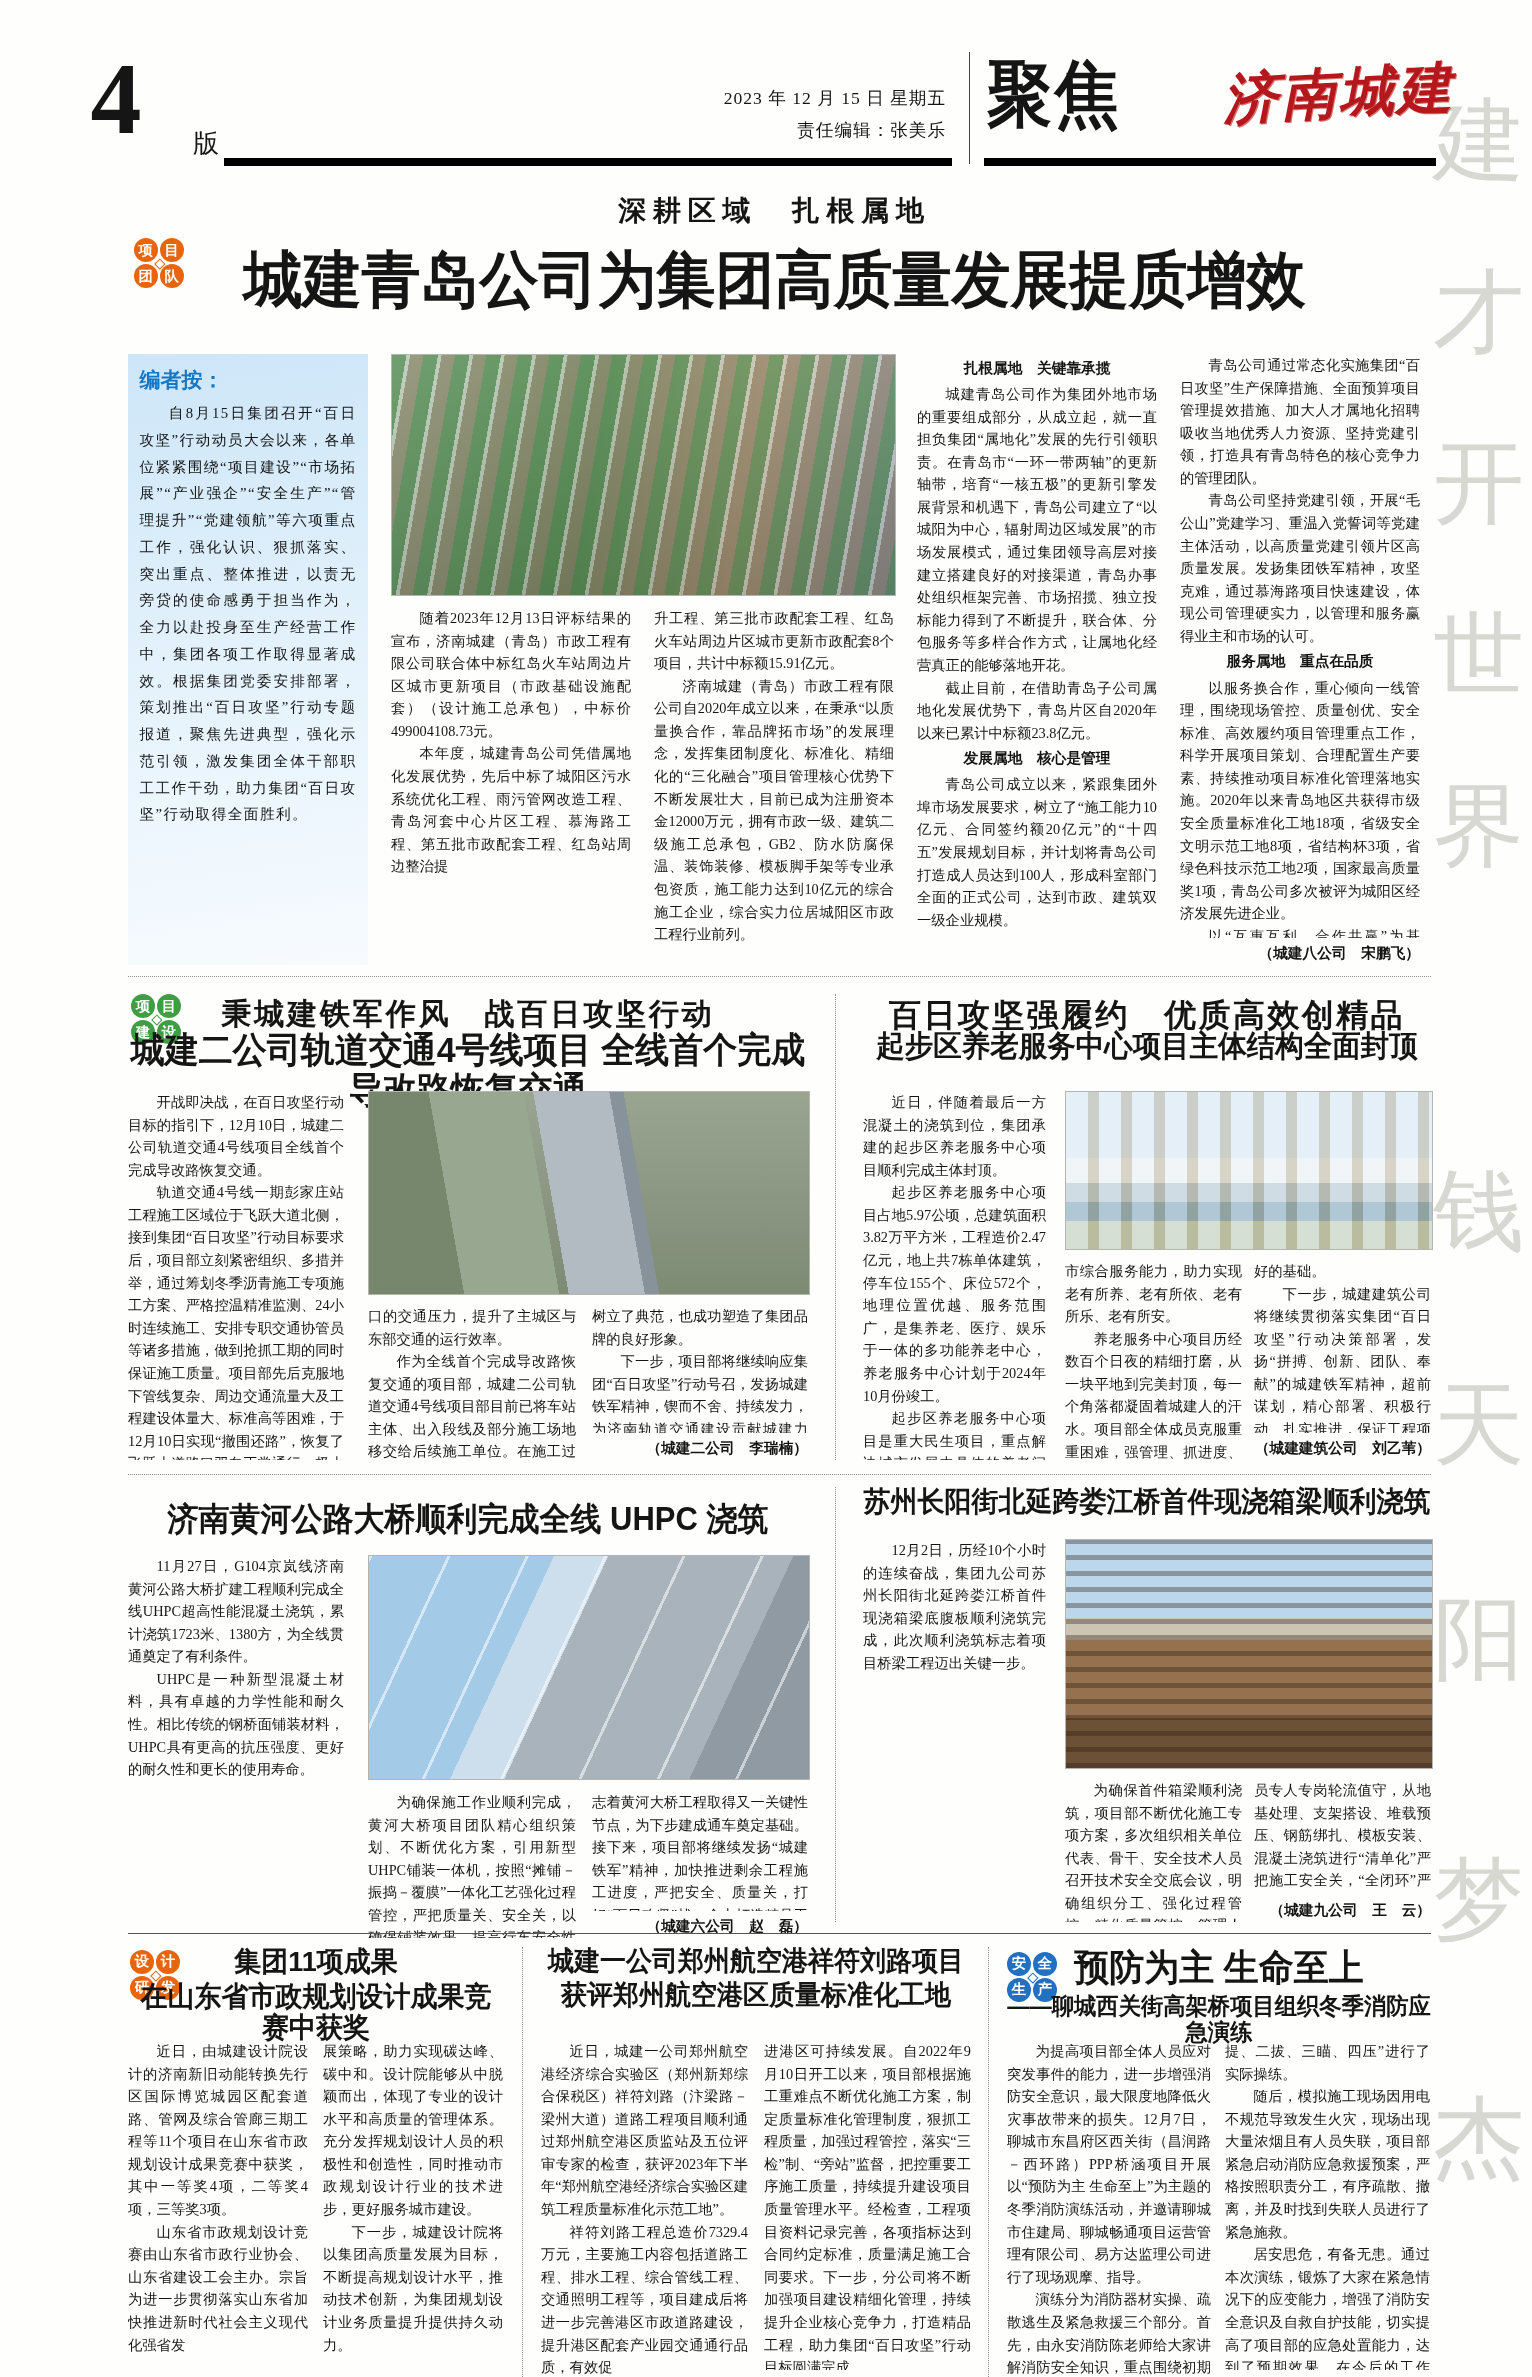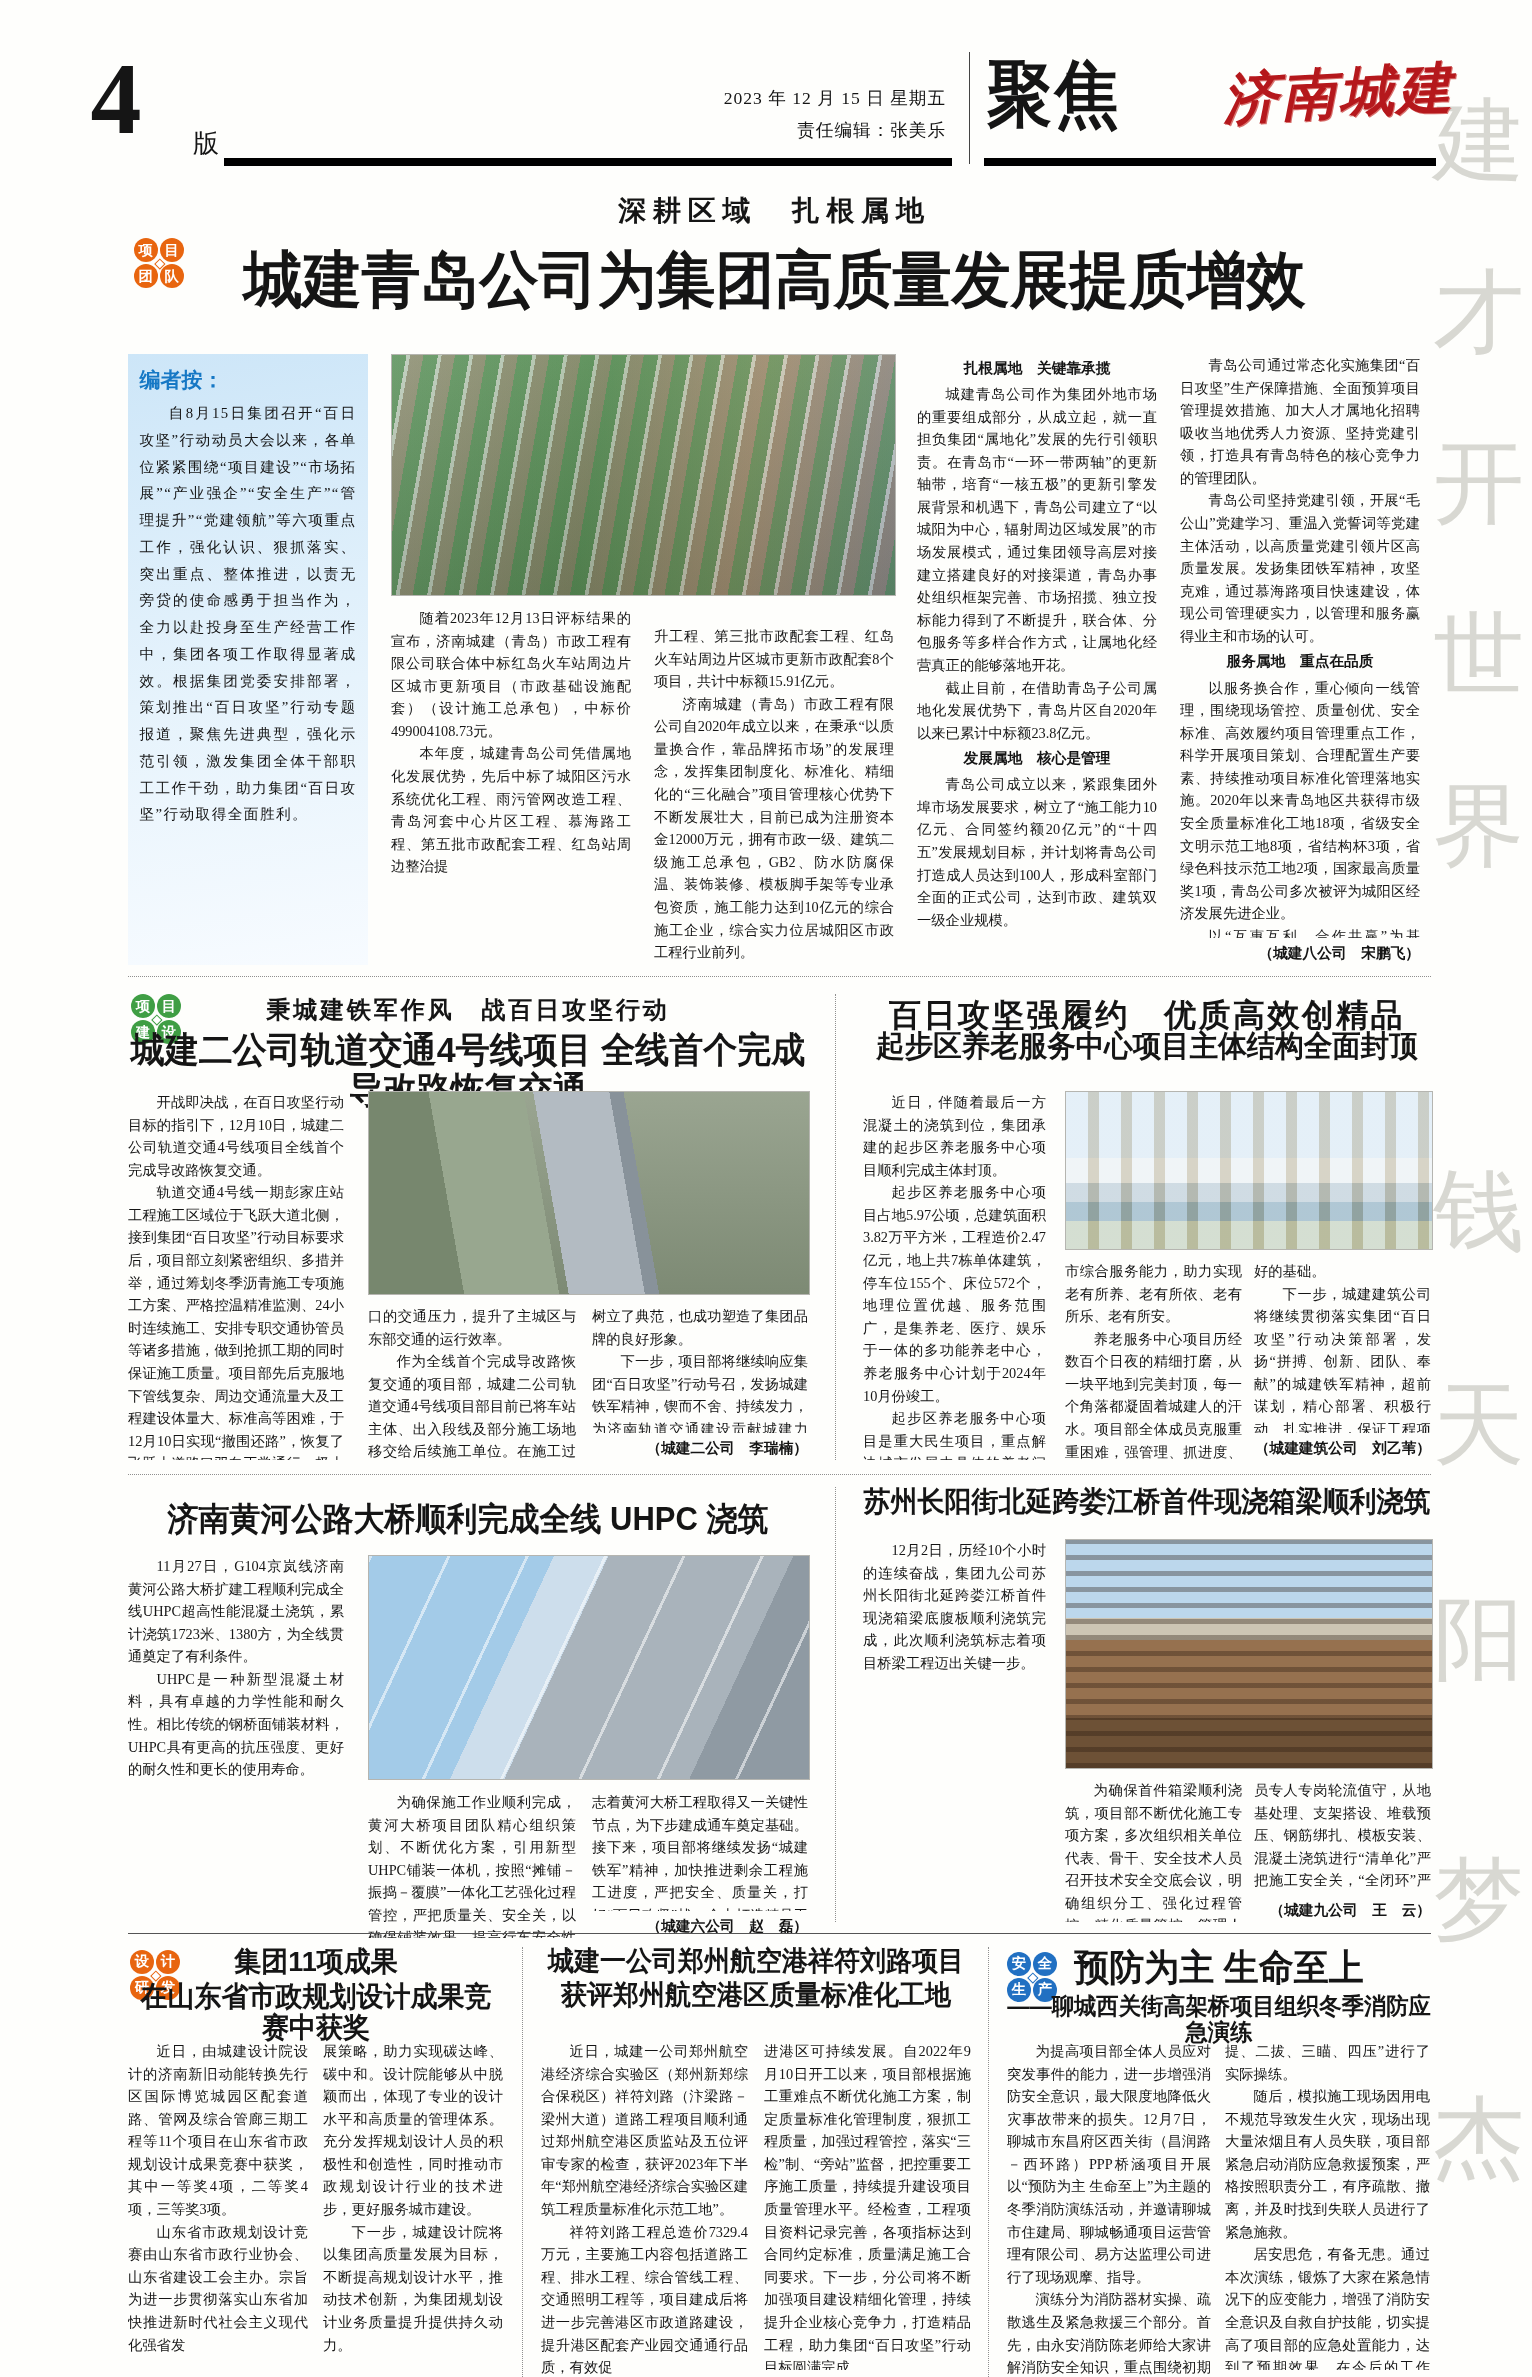--- a/index.html
+++ b/index.html
@@ -127,21 +127,21 @@
 
     <div class="photo ph-main" style="left:263px;top:164px;width:503px;height:240px"></div>
 
     <div class="col bt" style="left:263px;top:417px;width:240px;height:358px">
       <div class="flow">
         <p>随着2023年12月13日评标结果的宣布，济南城建（青岛）市政工程有限公司联合体中标红岛火车站周边片区城市更新项目（市政基础设施配套）（设计施工总承包），中标价499004108.73元。</p>
         <p>本年度，城建青岛公司凭借属地化发展优势，先后中标了城阳区污水系统优化工程、雨污管网改造工程、青岛河套中心片区工程、慕海路工程、第五批市政配套工程、红岛站周边整治提</p>
       </div>
     </div>
 
-    <div class="col bt" style="left:526px;top:435px;width:240px;height:358px">
+    <div class="col bt" style="left:526px;top:417px;width:240px;height:358px">
       <div class="flow">
         <p style="text-indent:0">升工程、第三批市政配套工程、红岛火车站周边片区城市更新市政配套8个项目，共计中标额15.91亿元。</p>
         <p>济南城建（青岛）市政工程有限公司自2020年成立以来，在秉承“以质量换合作，靠品牌拓市场”的发展理念，发挥集团制度化、标准化、精细化的“三化融合”项目管理核心优势下不断发展壮大，目前已成为注册资本金12000万元，拥有市政一级、建筑二级施工总承包，GB2、防水防腐保温、装饰装修、模板脚手架等专业承包资质，施工能力达到10亿元的综合施工企业，综合实力位居城阳区市政工程行业前列。</p>
       </div>
     </div>
 
     <div class="col bt" style="left:789px;top:164px;width:240px;height:611px">
       <div class="flow">
         <p class="subhead">扎根属地　关键靠承揽</p>
         <p>城建青岛公司作为集团外地市场的重要组成部分，从成立起，就一直担负集团“属地化”发展的先行引领职责。在青岛市“一环一带两轴”的更新轴带，培育“一核五极”的更新引擎发展背景和机遇下，青岛公司建立了“以城阳为中心，辐射周边区域发展”的市场发展模式，通过集团领导高层对接建立搭建良好的对接渠道，青岛办事处组织框架完善、市场招揽、独立投标能力得到了不断提升，联合体、分包服务等多样合作方式，让属地化经营真正的能够落地开花。</p>
@@ -170,21 +170,21 @@
     <div class="vsep" style="left:707px"></div>
 
     <div class="art" style="left:0;top:0;width:680px;height:466px">
       <div class="stamp green" style="left:2.9px;top:0">
         <span class="c cpos1">项</span>
         <span class="c cpos2">目</span>
         <span class="c cpos3">建</span>
         <span class="c cpos4">设</span>
         <span class="d"></span>
       </div>
-      <div class="kicker" style="top:0;font-size:24px;letter-spacing:2.9px">秉城建铁军作风　战百日攻坚行动</div>
+      <div class="kicker" style="top:0;font-size:30px;letter-spacing:2.9px">秉城建铁军作风　战百日攻坚行动</div>
       <div class="headline" style="top:37px;font-size:34px">城建二公司轨道交通4号线项目 全线首个完成导改路恢复交通</div>
       <div class="col bt" style="left:0;top:97px;width:216px;height:369px">
         <div class="flow">
           <p>开战即决战，在百日攻坚行动目标的指引下，12月10日，城建二公司轨道交通4号线项目全线首个完成导改路恢复交通。</p>
           <p>轨道交通4号线一期彭家庄站工程施工区域位于飞跃大道北侧，接到集团“百日攻坚”行动目标要求后，项目部立刻紧密组织、多措并举，通过筹划冬季沥青施工专项施工方案、严格控温精准监测、24小时连续施工、安排专职交通协管员等诸多措施，做到抢抓工期的同时保证施工质量。项目部先后克服地下管线复杂、周边交通流量大及工程建设体量大、标准高等困难，于12月10日实现“撤围还路”，恢复了飞跃大道路口双向正常通行，极大程度缓解了地铁彭家庄站前路</p>
         </div>
       </div>
       <div class="photo ph-road" style="left:240px;top:97px;width:440px;height:202px"></div>
       <div class="col bt" style="left:240px;top:311px;width:208px;height:155px">
         <div class="flow">

